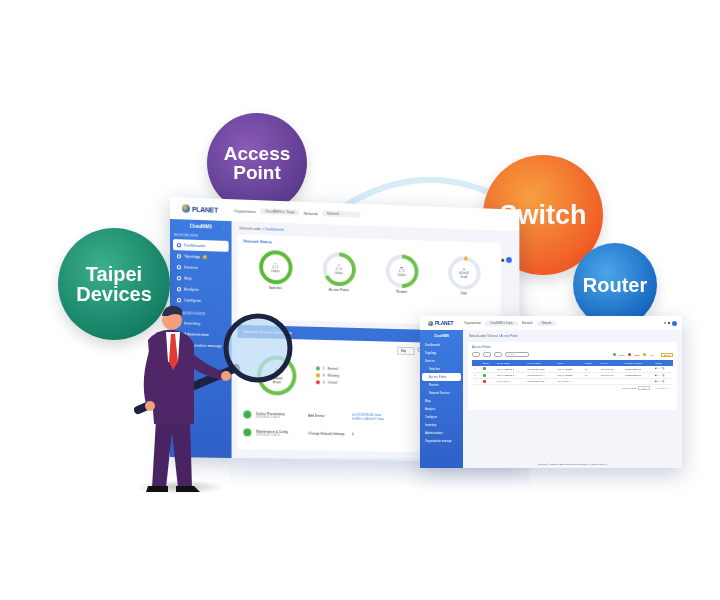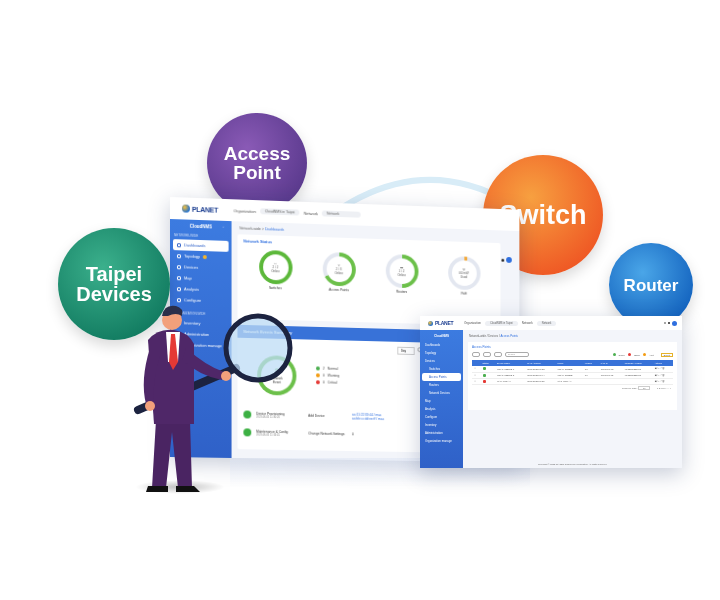--- a/index.html
+++ b/index.html
@@ -13,21 +13,21 @@
   .bubble {
     position: absolute; border-radius: 50%;
     display: flex; align-items: center; justify-content: center; text-align: center;
     color: #fff; font-weight: bold; line-height: 1.0;
     box-shadow: 0 6px 14px rgba(0,0,0,0.15);
   }
   .b-ap { left: 207px; top: 113px; width: 100px; height: 100px; font-size: 19px;
           background: radial-gradient(circle at 40% 35%, #8a5ab6, #5b3a8e 75%); }
   .b-switch { left: 483px; top: 155px; width: 120px; height: 120px; font-size: 27px;
           background: radial-gradient(circle at 40% 35%, #f7a040, #ef5a25 75%); }
-  .b-router { left: 609px; top: 243px; width: 84px; height: 84px; font-size: 17px;
+  .b-router { left: 573px; top: 243px; width: 84px; height: 84px; font-size: 20px;
           background: radial-gradient(circle at 40% 35%, #4aa6e8, #1565c0 75%); }
   .b-other { left: 58px; top: 228px; width: 112px; height: 112px; font-size: 20px;
           background: radial-gradient(circle at 40% 35%, #3bb08c, #137d62 75%); }
 
   
   .win-main {
     position: absolute; left: 170px; top: 197px; width: 360px; height: 260px;
     background: #f3f5fa; box-shadow: 0 6px 20px rgba(30,50,100,0.25);
     transform: perspective(900px) rotateY(4deg) skewY(1.5deg);
     transform-origin: left center; overflow: hidden;

